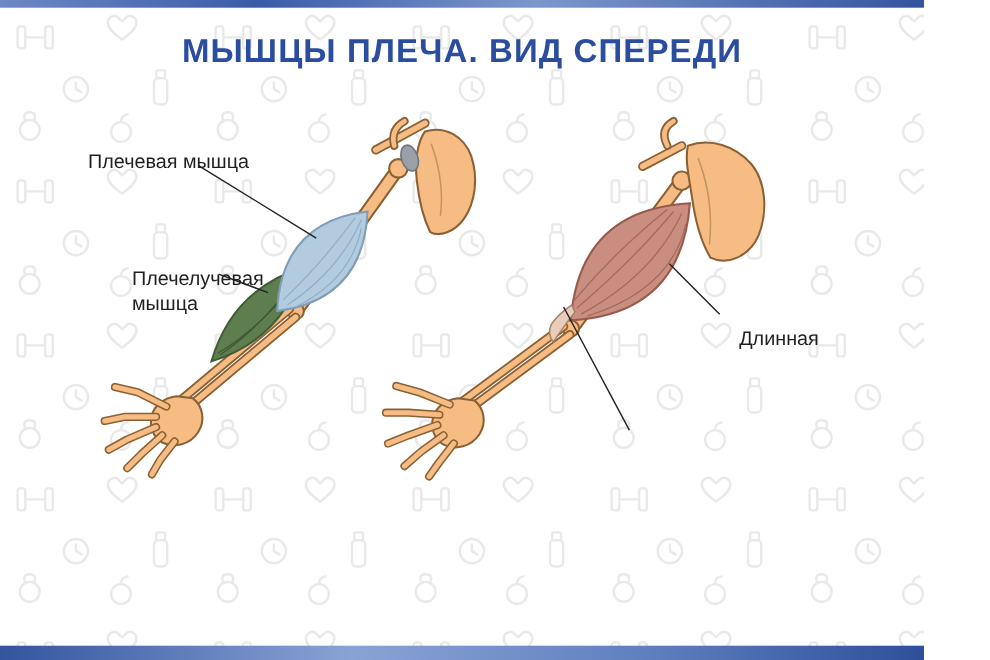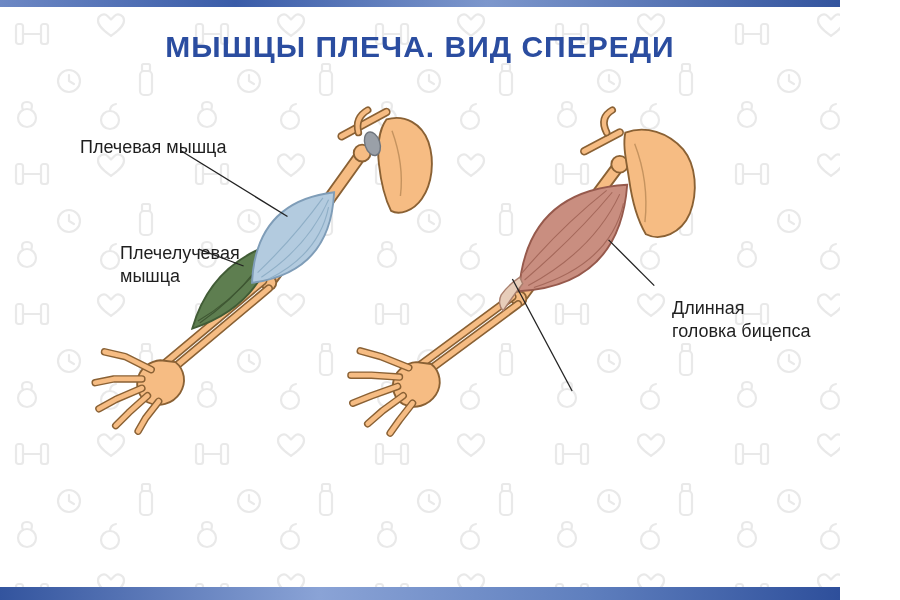--- a/index.html
+++ b/index.html
@@ -216,18 +216,17 @@
 
   <div class="label brachialis">
     <span>Плечевая мышца</span>
   </div>
   <div class="label brachioradialis">
     <span>Плечелучевая</span><br>
     <span>мышца</span>
   </div>
   <div class="label biceps-short">
     <span>Длинная</span><br>
-    <span>головка бицепса</span>
   </div>
 
 
   <div class="bar bottom"></div>
 </div>
 
 </body></html>

